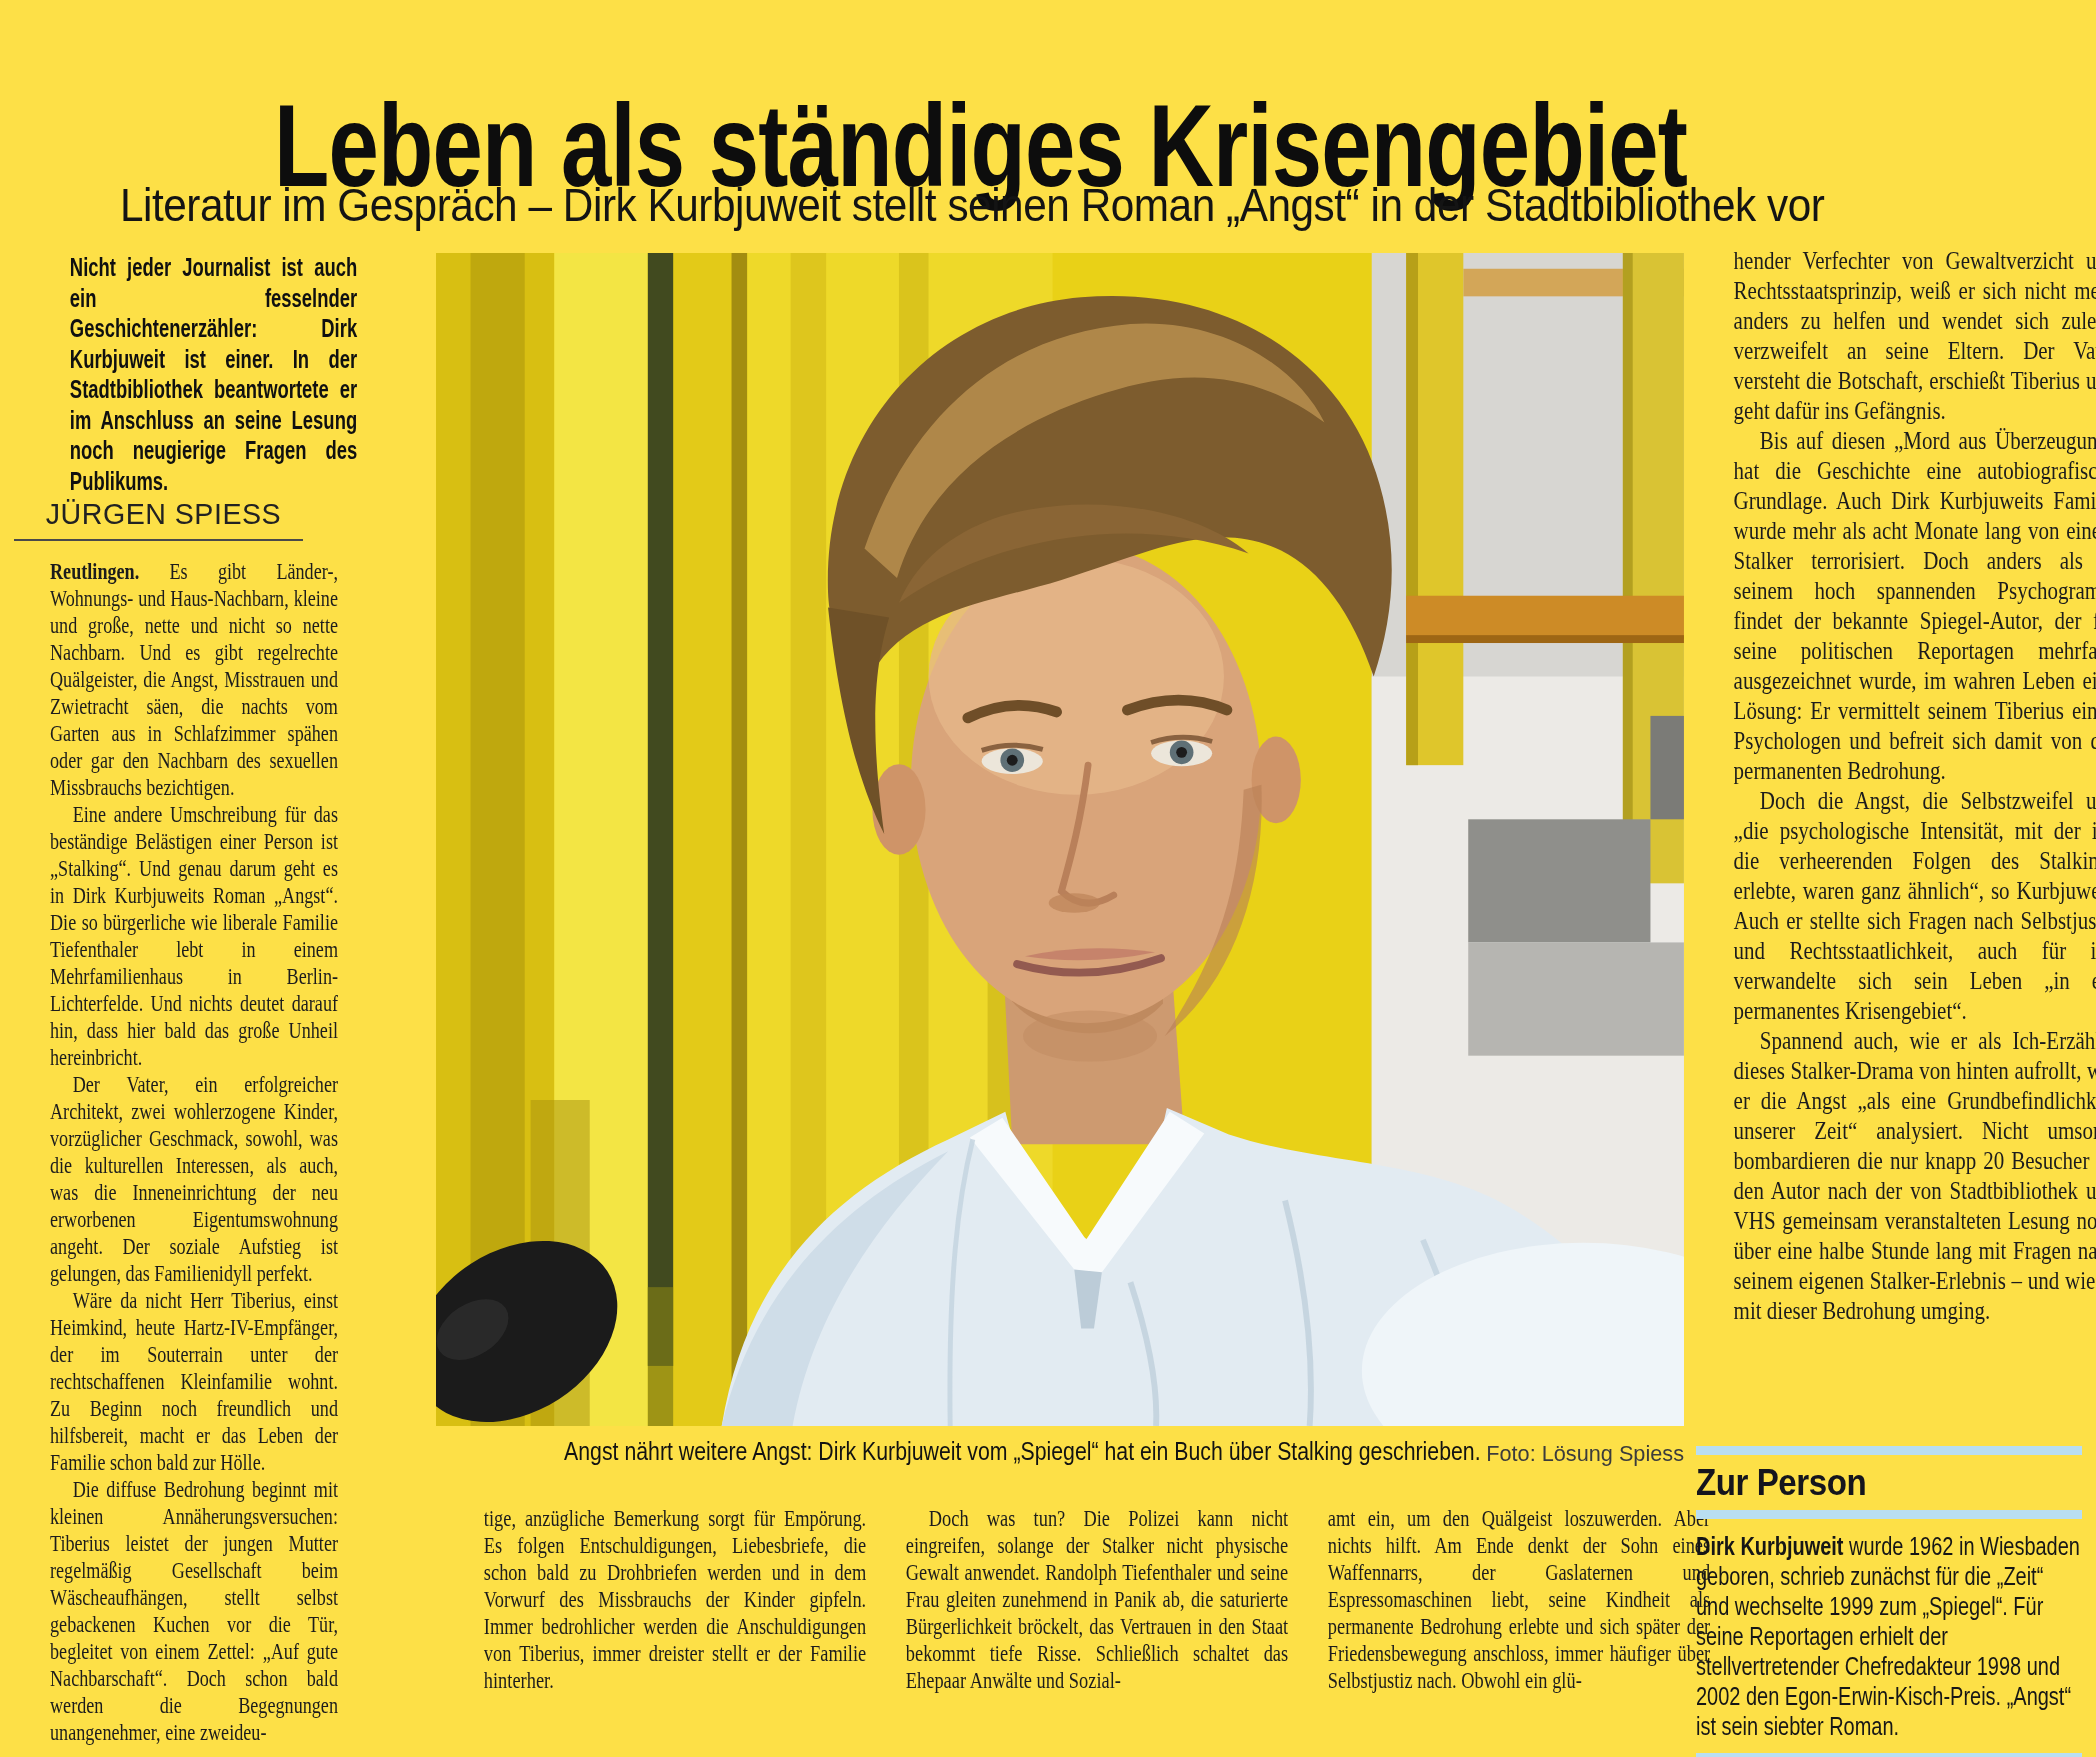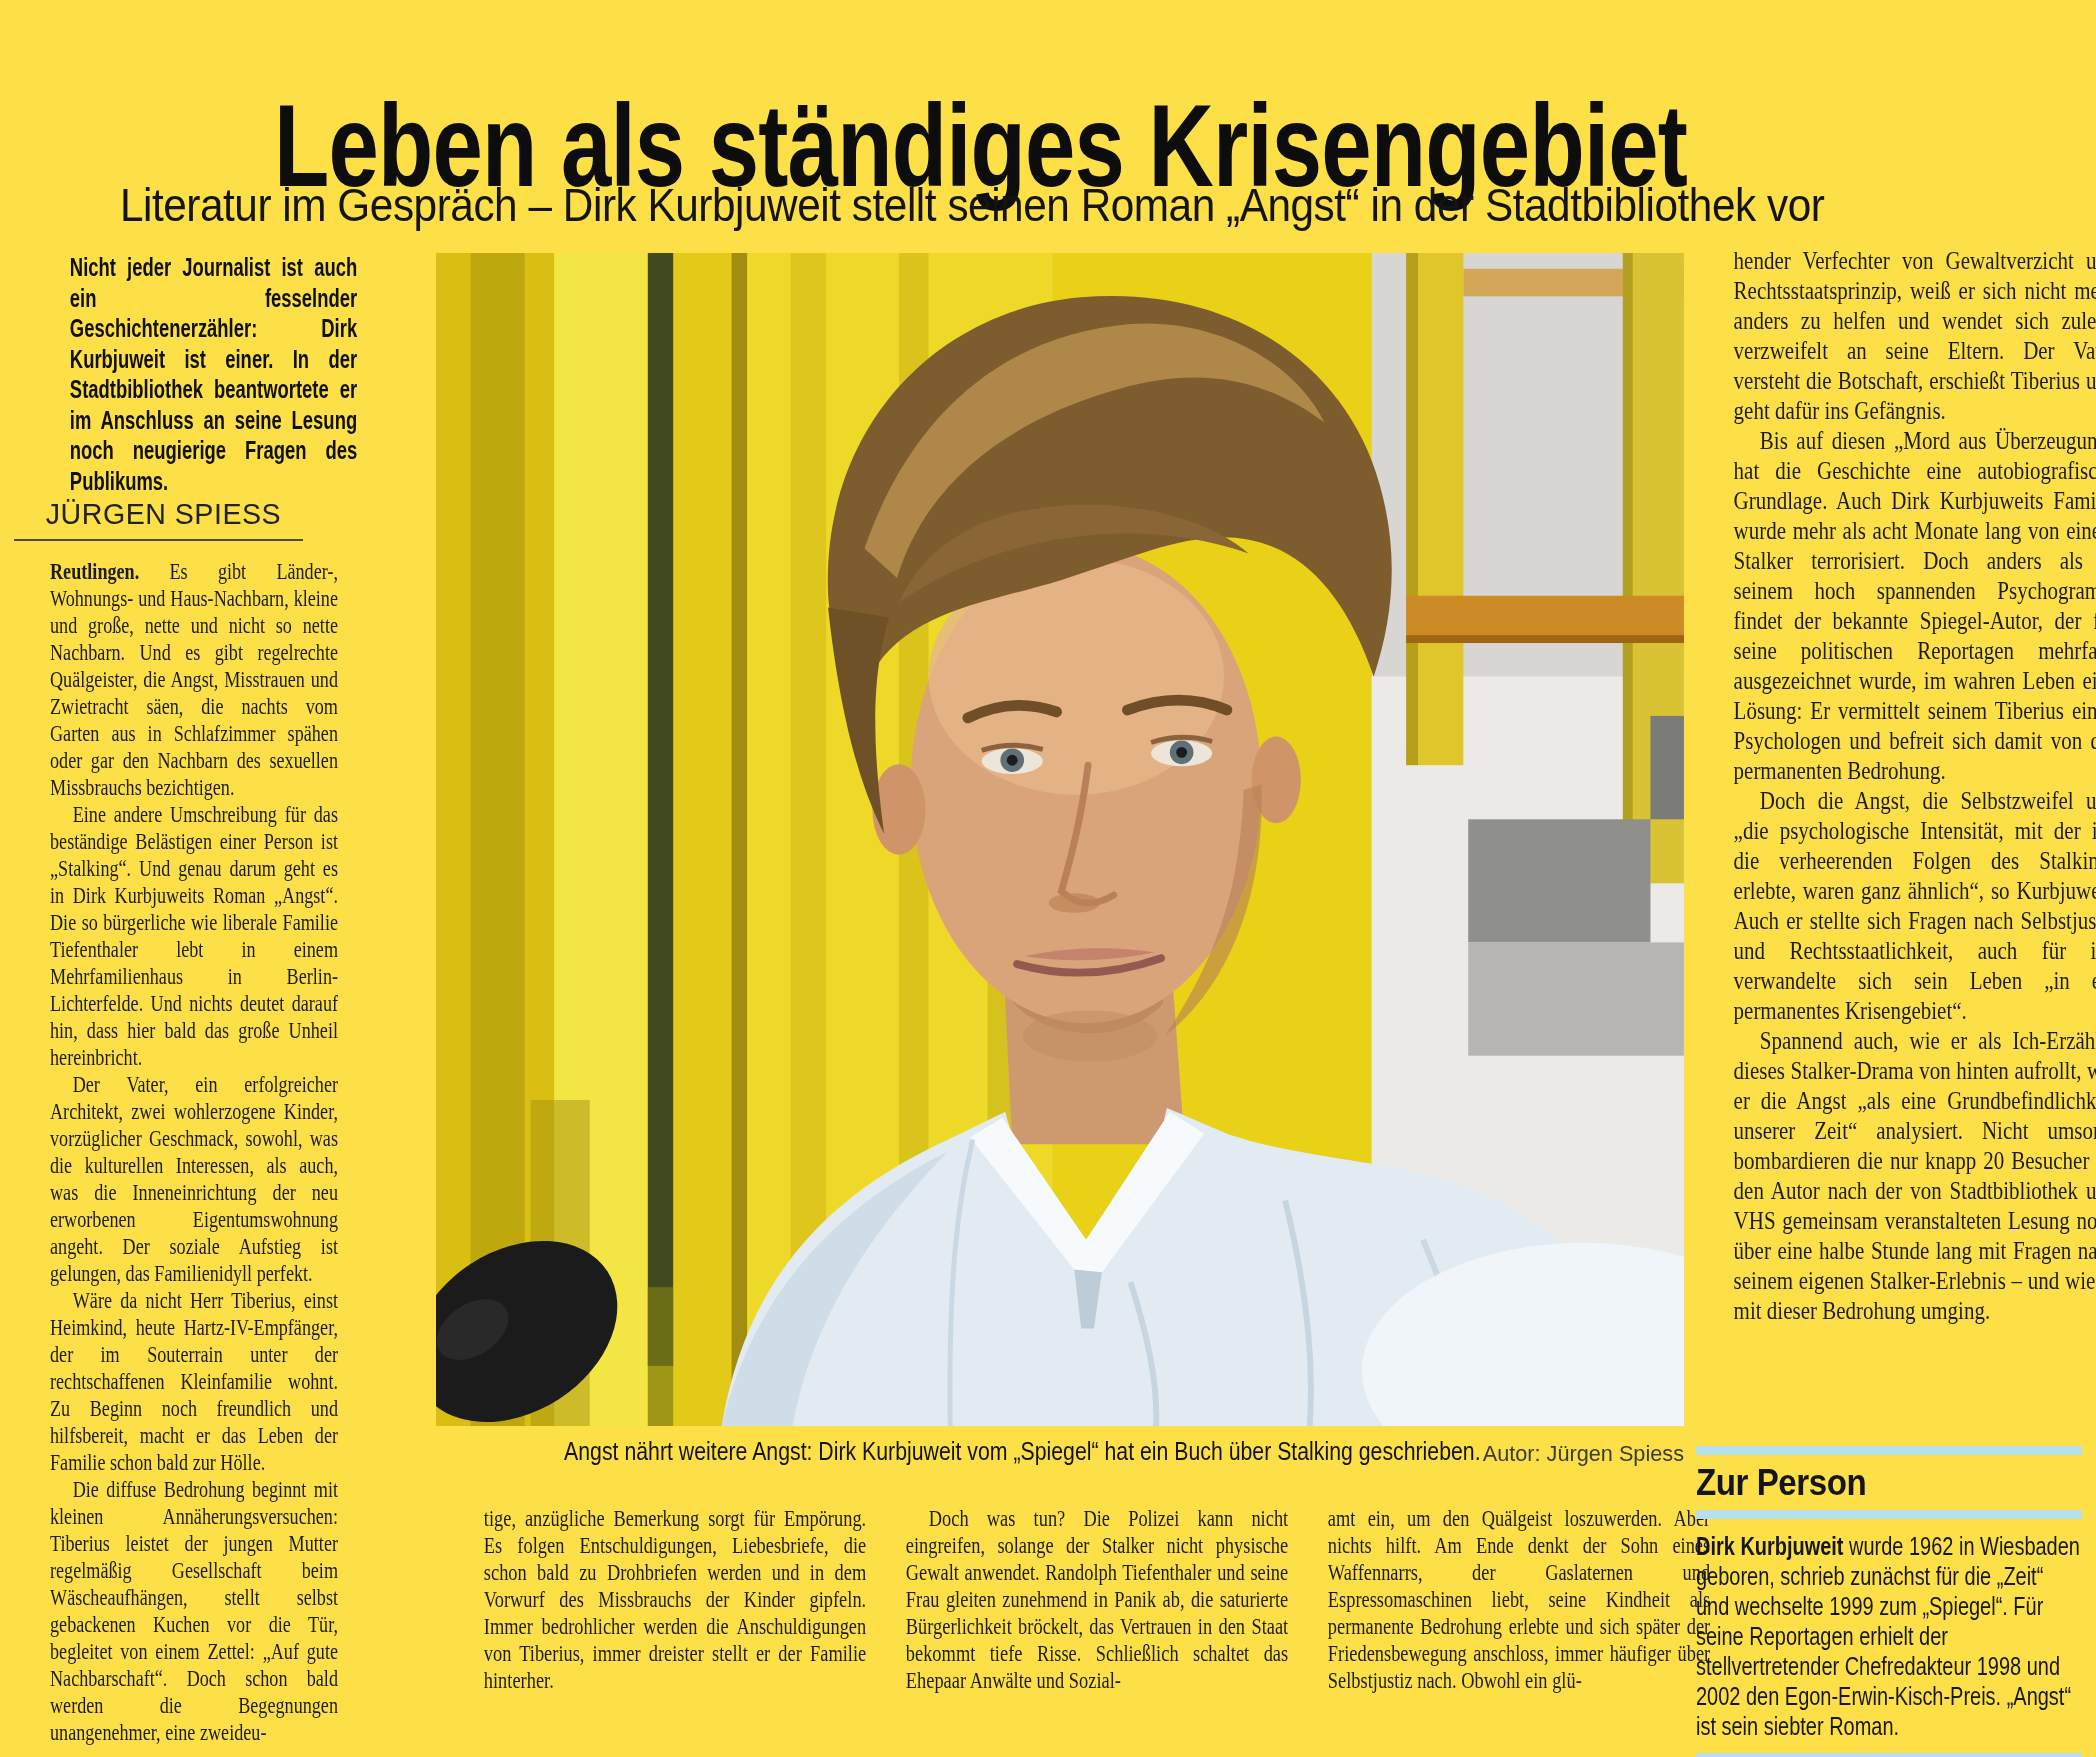--- a/index.html
+++ b/index.html
@@ -179,21 +179,21 @@
       </g>
 
       <g transform="rotate(-33 80 1095)">
         <ellipse cx="80" cy="1095" rx="112" ry="82" fill="#1b1b1b"></ellipse>
         <ellipse cx="45" cy="1070" rx="40" ry="26" fill="#333" opacity="0.6"></ellipse>
       </g>
     </svg>
   </div>
 
   <div class="caption">Angst nährt weitere Angst: Dirk Kurbjuweit vom „Spiegel“ hat ein Buch über Stalking geschrieben.</div>
-  <div class="credit">Autor: Jürgen Spiess</div>
+  <div class="credit">Foto: Lösung Spiess</div>
 
   <div class="bottom-col bcol1 serifcol">
     <p>tige, anzügliche Bemerkung sorgt für Empörung. Es folgen Entschuldigungen, Liebesbriefe, die schon bald zu Drohbriefen werden und in dem Vorwurf des Missbrauchs der Kinder gipfeln. Immer bedrohlicher werden die Anschuldigungen von Tiberius, immer dreister stellt er der Familie hinterher.</p>
   </div>
   <div class="bottom-col bcol2 serifcol">
     <p class="indent-first">Doch was tun? Die Polizei kann nicht eingreifen, solange der Stalker nicht physische Gewalt anwendet. Randolph Tiefenthaler und seine Frau gleiten zunehmend in Panik ab, die saturierte Bürgerlichkeit bröckelt, das Vertrauen in den Staat bekommt tiefe Risse. Schließlich schaltet das Ehepaar Anwälte und Sozial-</p>
   </div>
   <div class="bottom-col bcol3 serifcol">
     <p>amt ein, um den Quälgeist loszuwerden. Aber nichts hilft. Am Ende denkt der Sohn eines Waffennarrs, der Gaslaternen und Espressomaschinen liebt, seine Kindheit als permanente Bedrohung erlebte und sich später der Friedensbewegung anschloss, immer häufiger über Selbstjustiz nach. Obwohl ein glü-</p>
   </div>

